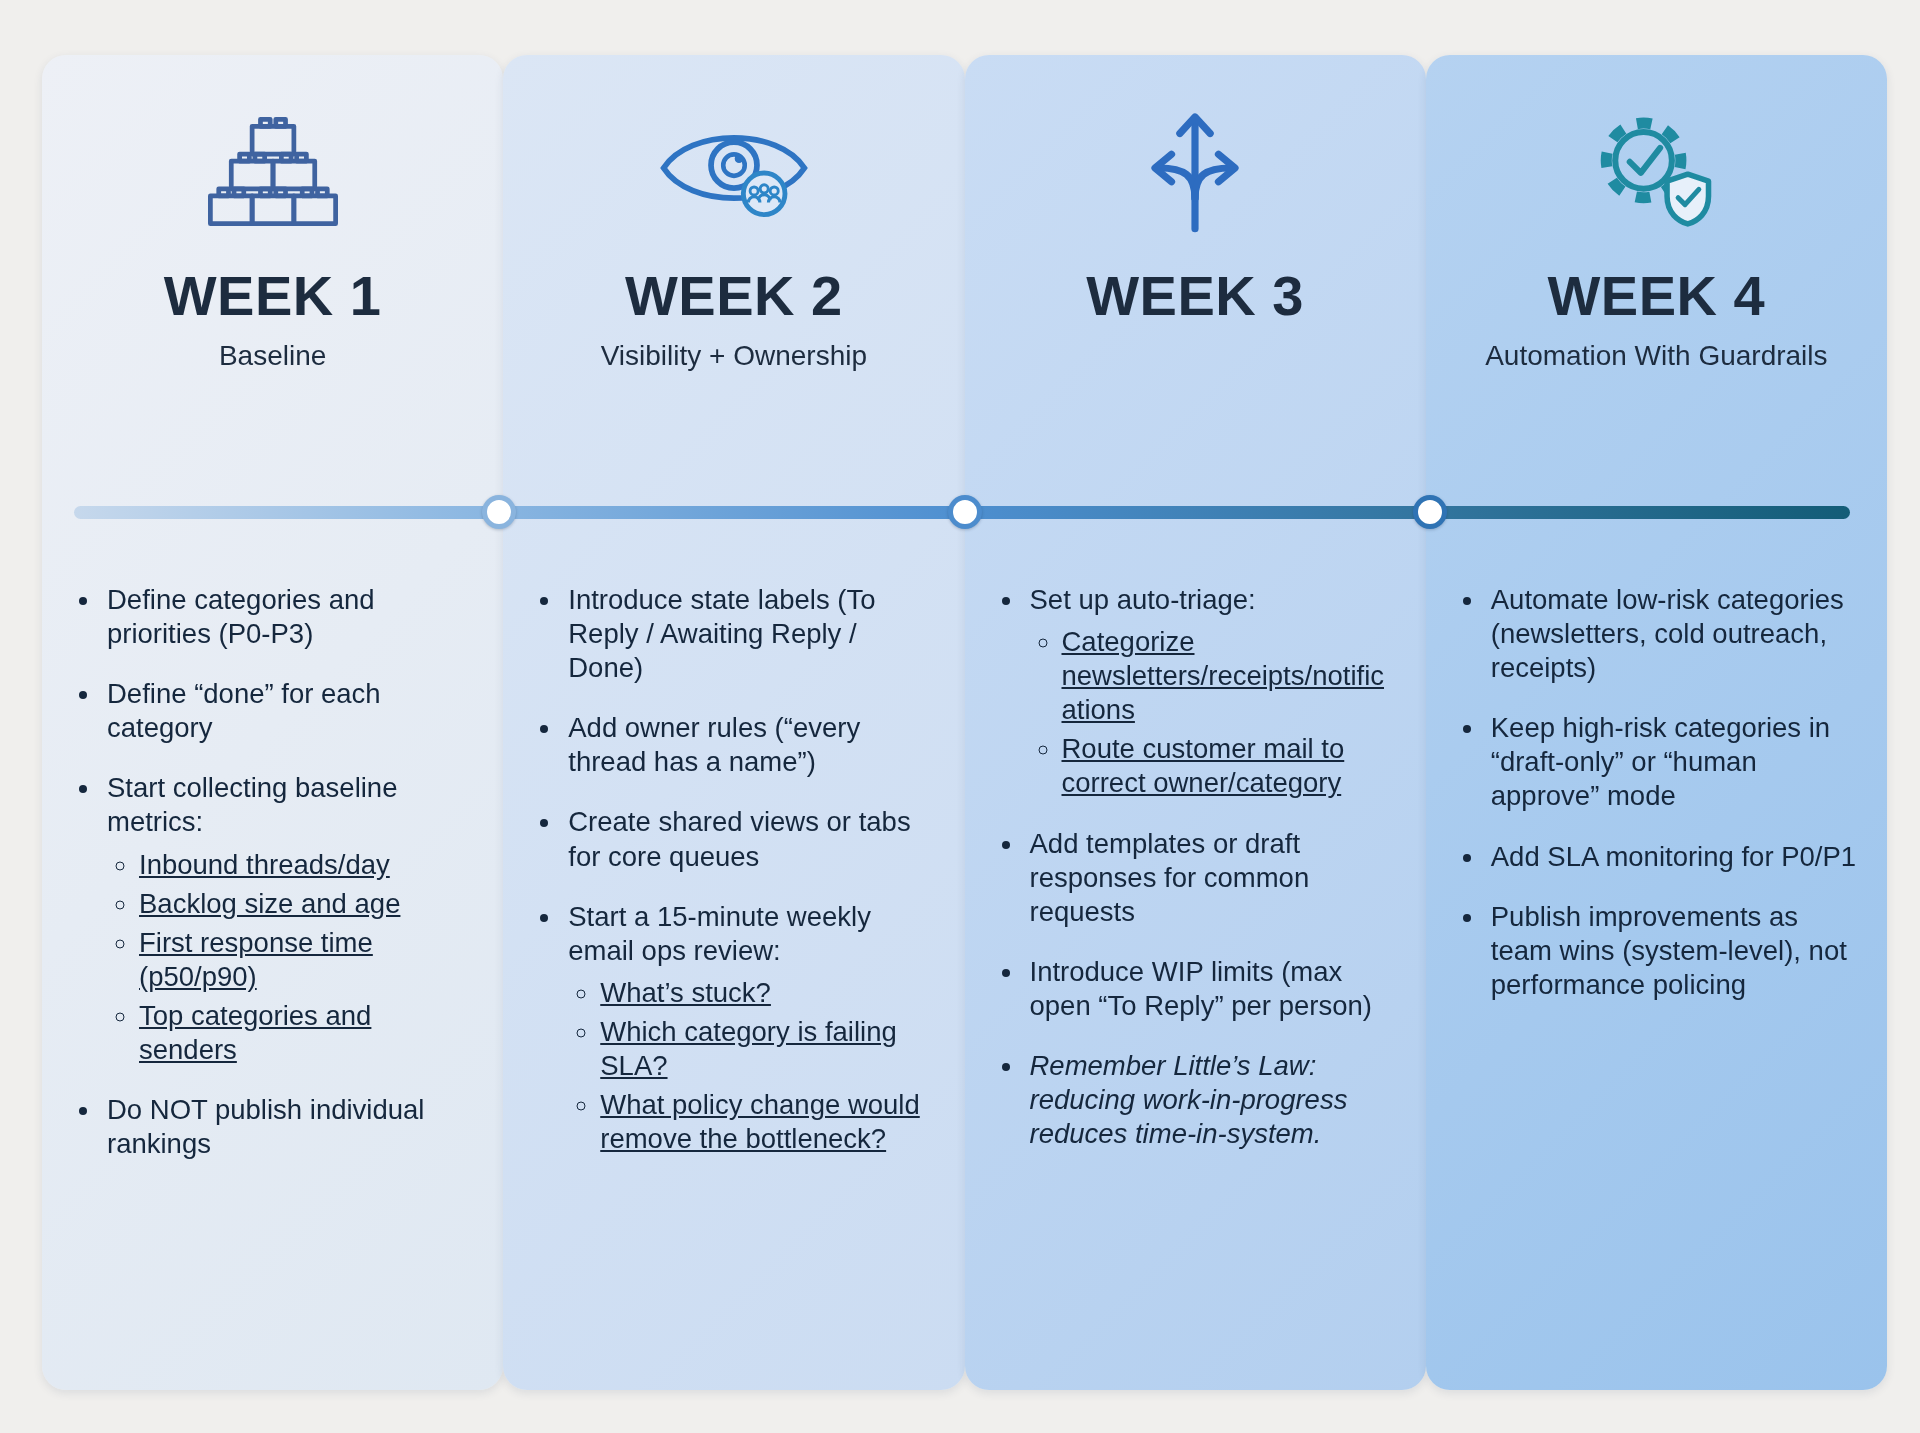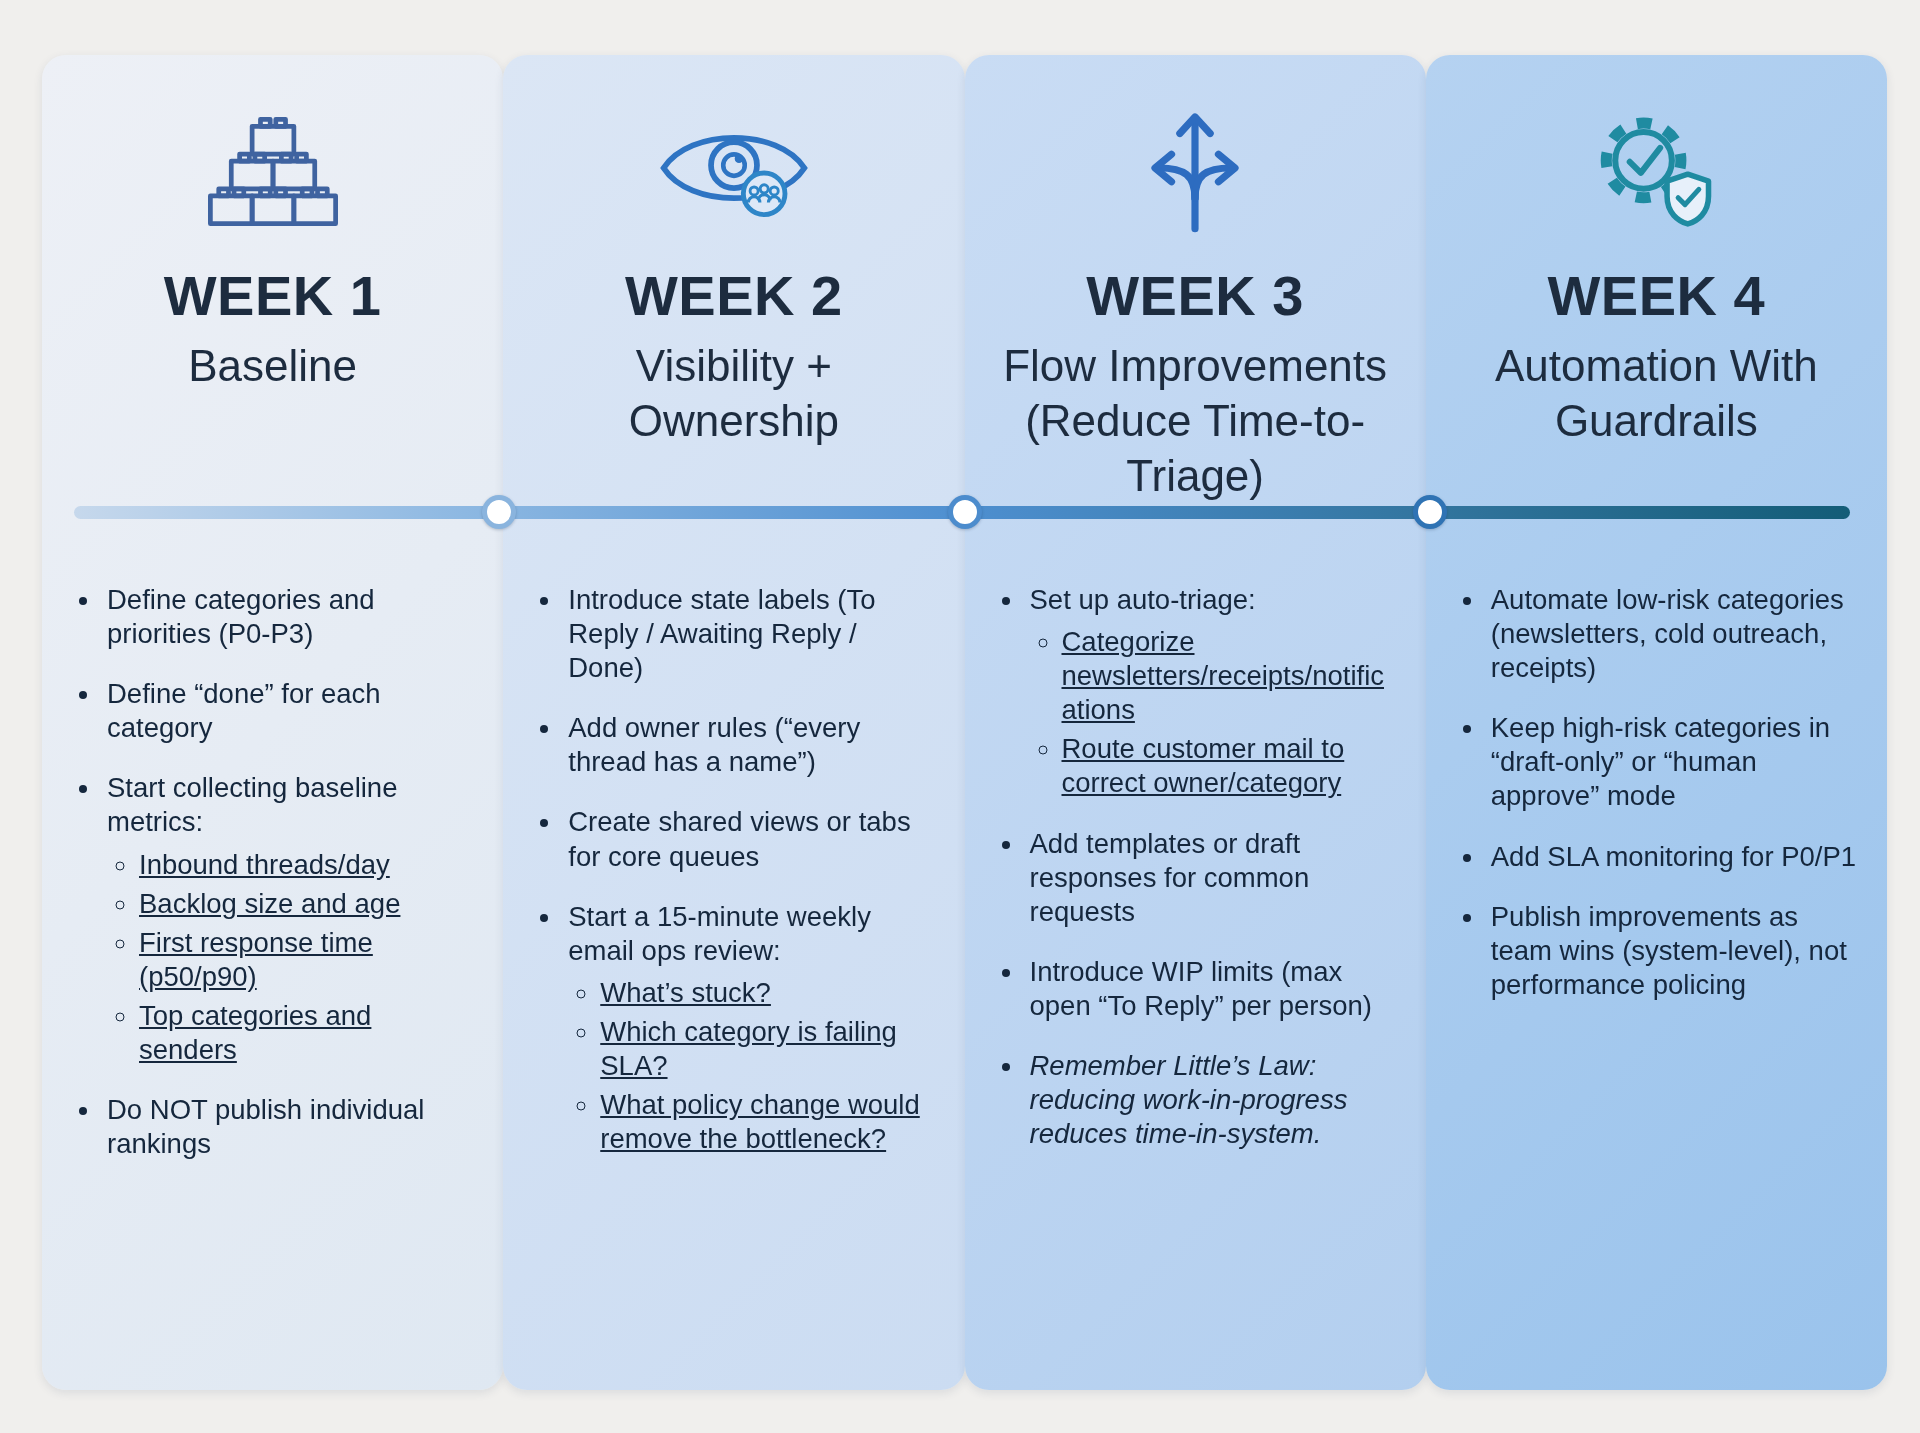--- a/index.html
+++ b/index.html
@@ -14,21 +14,21 @@
   .card{border-radius:24px;box-shadow:0 3px 10px rgba(30,50,80,0.10);overflow:hidden;}
   .card-1{background:linear-gradient(135deg,#edf0f6 0%,#dfe8f2 100%);}
   .card-2{background:linear-gradient(135deg,#dbe6f5 0%,#cbdcf2 100%);}
   .card-3{background:linear-gradient(135deg,#c9dcf4 0%,#b3cfef 100%);}
   .card-4{background:linear-gradient(135deg,#b5d2f1 0%,#9ac3ec 100%);}
 
   .card-header{height:470px;display:flex;flex-direction:column;align-items:center;
     padding-top:34px;box-sizing:border-box;}
   .icon-wrap{height:158px;display:flex;align-items:center;justify-content:center;}
   .week-title{font-size:56px;font-weight:800;color:#1d2c3f;margin-top:16px;letter-spacing:0.5px;}
-  .week-subtitle{font-size:44px;font-weight:500;color:#1d2c3f;text-align:center;
+  .week-subtitle{font-size:28px;font-weight:500;color:#1d2c3f;text-align:center;
     line-height:1.25;margin-top:10px;max-width:405px;}
 
   .card-body{padding:58px 28px 30px 34px;box-sizing:border-box;color:#15273d;
     font-size:27.5px;line-height:1.24;}
   ul.bullet-list{margin:0;padding-left:26px;list-style:disc;}
   ul.bullet-list > li{margin-bottom:26px;padding-left:5px;overflow-wrap:anywhere;}
   ul.sub-list{margin:8px 0 0 0;padding-left:32px;list-style:circle;}
   ul.sub-list li{margin-bottom:5px;overflow-wrap:anywhere;text-decoration:underline;}
   li.italic{font-style:italic;}
 
@@ -139,21 +139,20 @@
               <path d="M50 94 L50 14"></path>
               <path d="M39 25 L50 13 L61 25"></path>
               <path d="M50 72 C50 55 42 50 24 50"></path>
               <path d="M33 40 L21 50 L33 60"></path>
               <path d="M50 72 C50 55 58 50 76 50"></path>
               <path d="M67 40 L79 50 L67 60"></path>
             </g>
           </svg>
         </div>
         <div class="week-title">WEEK 3</div>
-        <div class="week-subtitle">Flow Improvements (Reduce Time-to-Triage)</div>
       </div>
       <div class="card-body">
         <ul class="bullet-list">
             <li>Set up auto-triage:<ul class="sub-list">
                 <li>Categorize newsletters/receipts/notifications</li>
                 <li>Route customer mail to correct owner/category</li>
               </ul></li>
             <li>Add templates or draft responses for common requests</li>
             <li>Introduce WIP limits (max open “To Reply” per person)</li>
             <li class="italic">Remember Little’s Law: reducing work-in-progress reduces time-in-system.</li>

